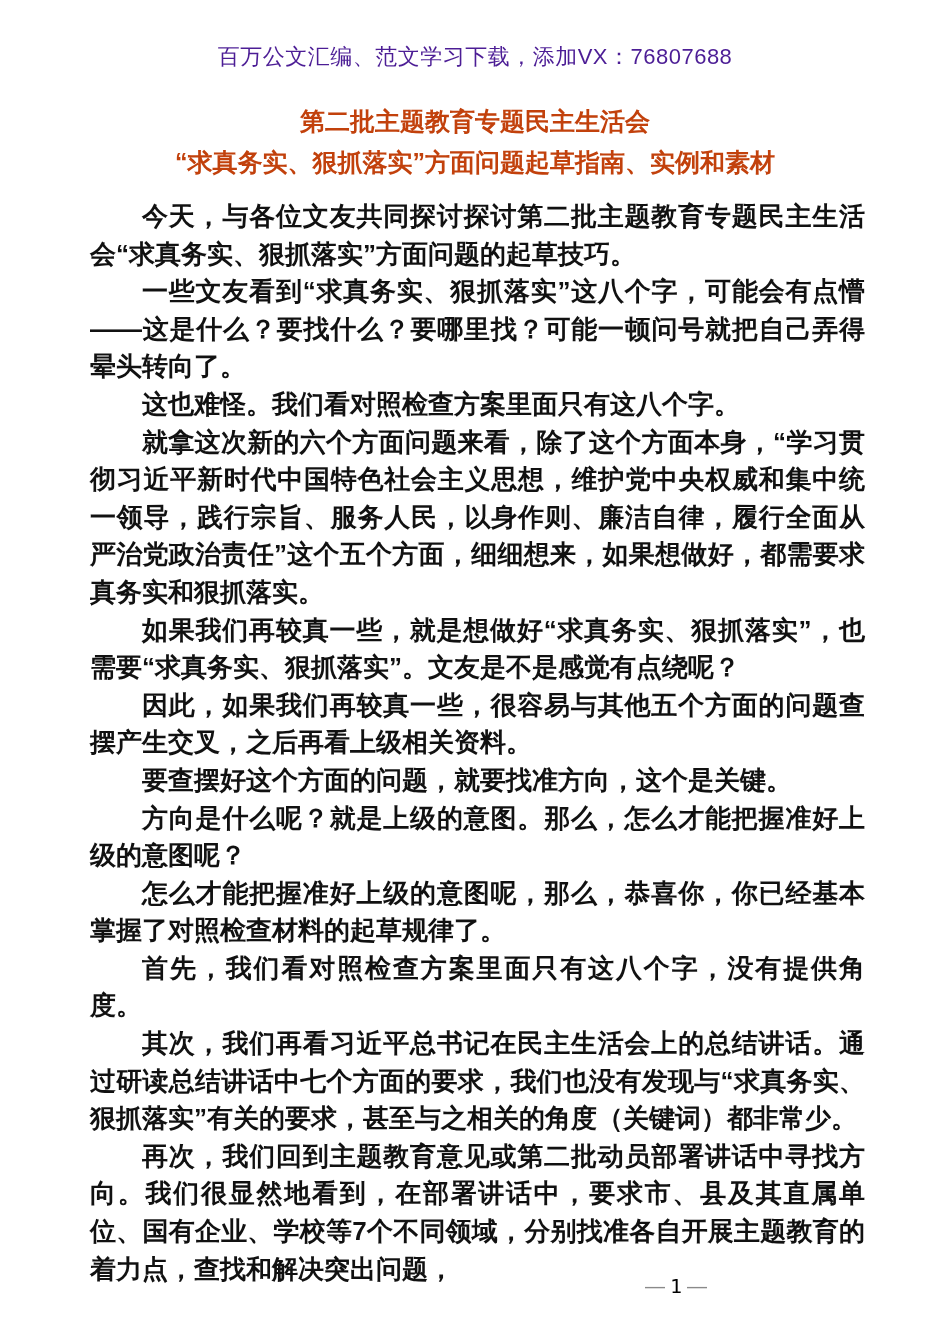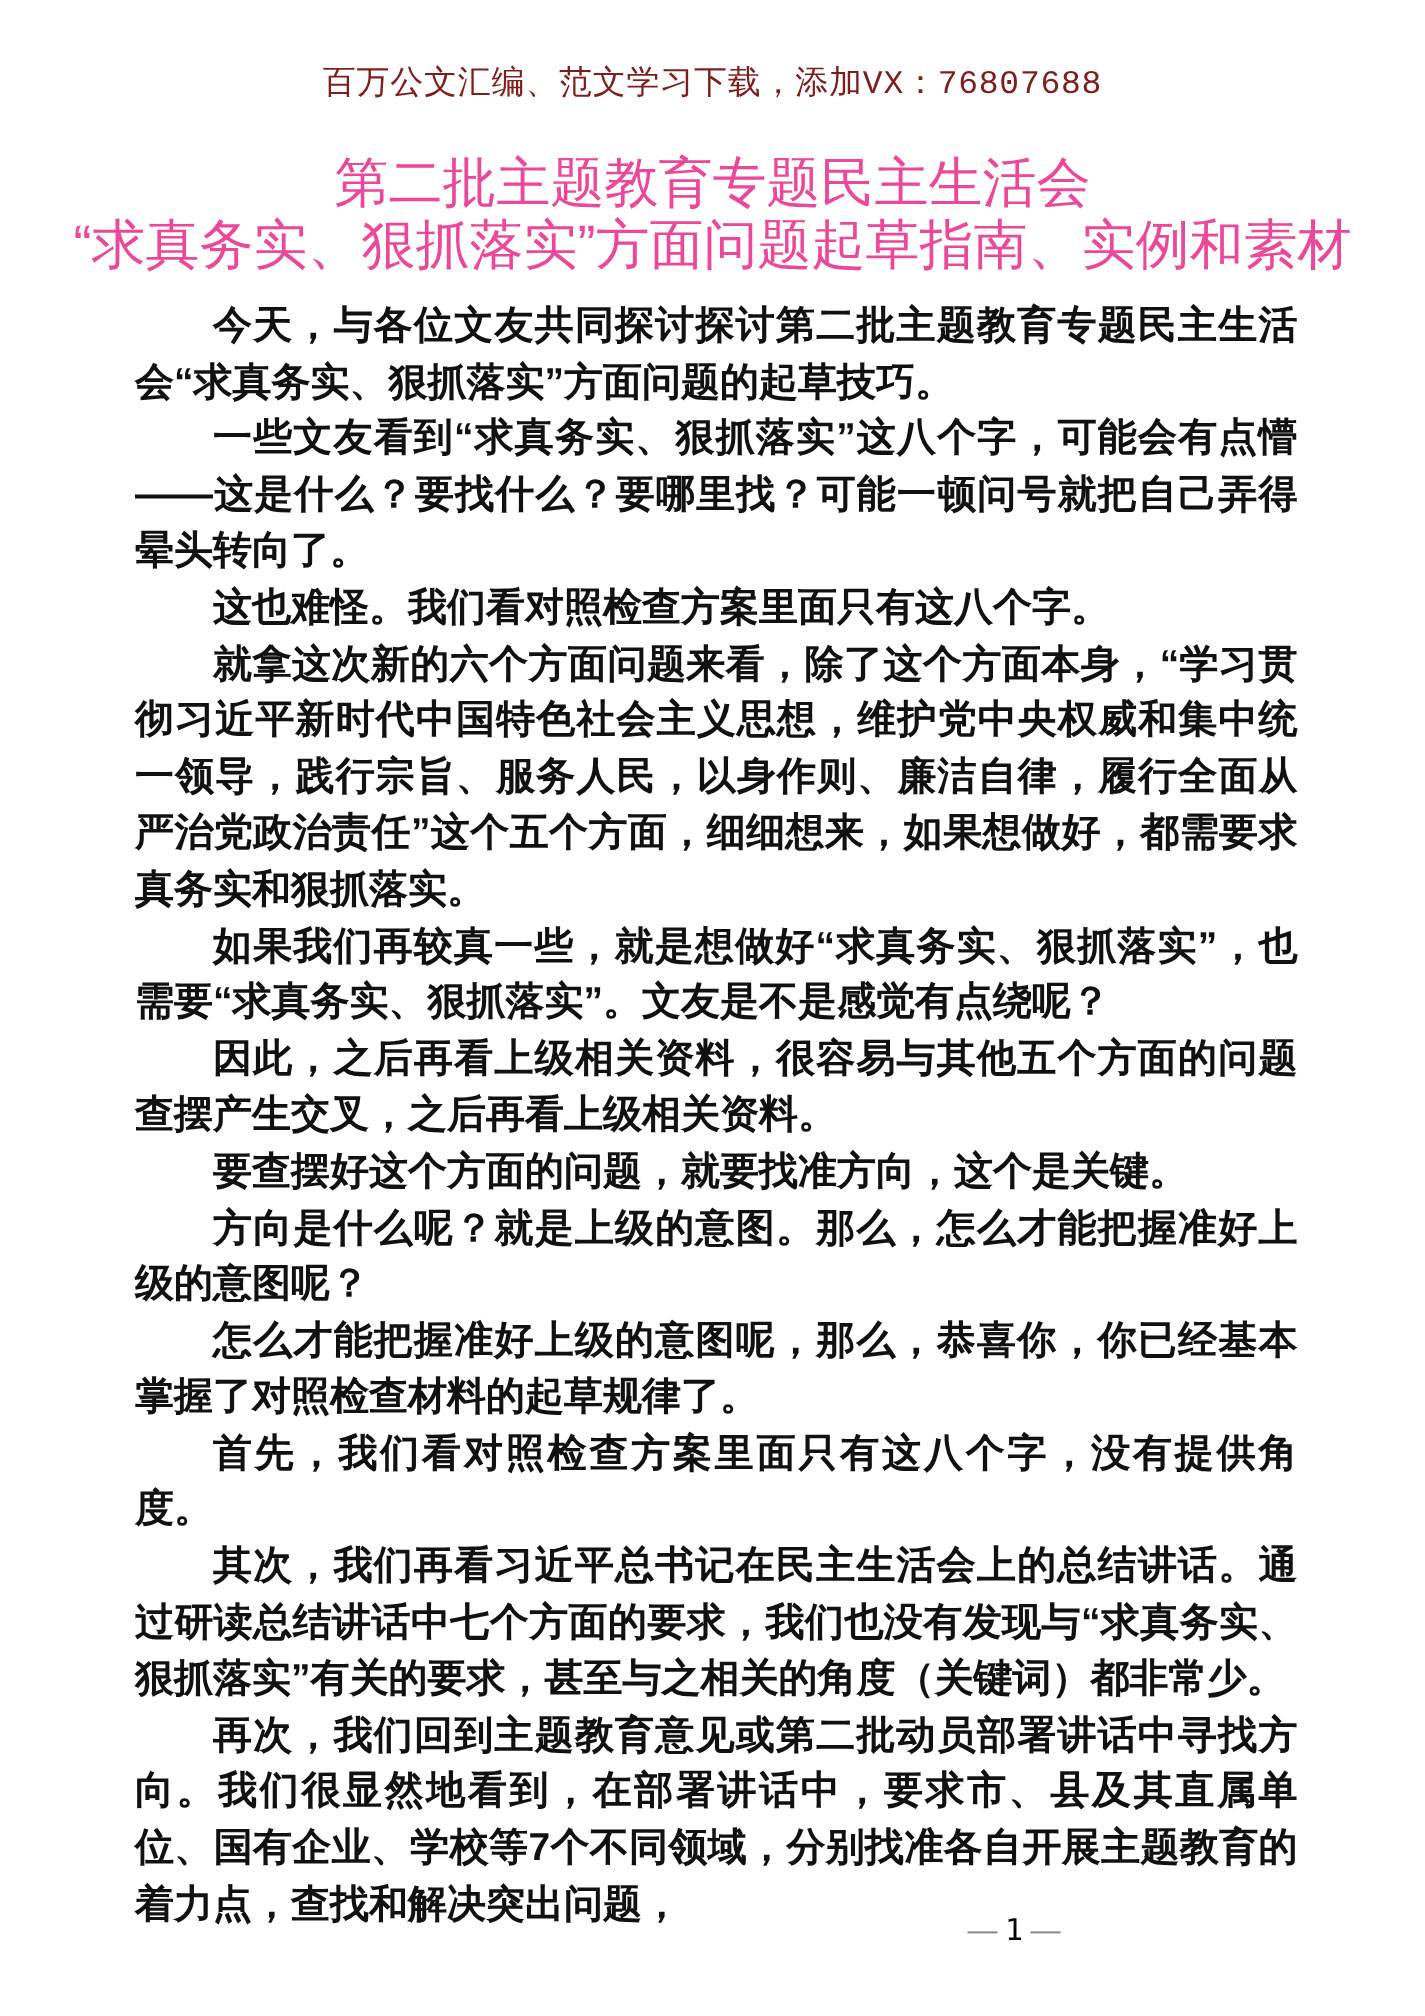--- a/index.html
+++ b/index.html
@@ -19,24 +19,24 @@
     padding-top: 44px;
     text-align: center;
     font-size: 22px;
     line-height: 26px;
     font-weight: 500;
     letter-spacing: 0.5px;
   }
   .title-block {
     margin-top: 31px;
     text-align: center;
-    font-size: 36px;
+    font-size: 25px;
     line-height: 41px;
-    font-weight: 400;
-    color: #ec4899;
+    font-weight: 700;
+    color: #c2410c;
   }
   .body-text {
     margin: 15px 85px 0 90px;
     font-size: 26px;
     line-height: 37.6px;
     text-align: justify;
     color: #111111;
   }
   .body-text p {
     margin: 0;
@@ -61,34 +61,34 @@
   .page-footer .num {
     color: #000000;
     font-family: "DejaVu Sans Mono", monospace;
   }
 </style>
 </head>
 <body>
 
 <div class="page">
 
-  <div class="header-notice" style="color: #7f1d1d; font-family: Liberation Mono, monospace;">百万公文汇编、范文学习下载，添加VX：76807688</div>
+  <div class="header-notice" style="color: #4c1d95;">百万公文汇编、范文学习下载，添加VX：76807688</div>
 
   <div class="title-block">
     <div>第二批主题教育专题民主生活会</div>
     <div>“求真务实、狠抓落实”方面问题起草指南、实例和素材</div>
   </div>
 
   <div class="body-text" id="body-paragraphs">
       <p><span class="run-normal">今天，与各位文友共同探讨探讨第二批主题教育专题民主生活会“求真务实、狠抓落实”方面问题的起草技巧。</span></p>
       <p><span class="run-normal">一些文友看到“求真务实、狠抓落实”这八个字，可能会有点懵——这是什么？要找什么？要哪里找？可能一顿问号就把自己弄得晕头转向了。</span></p>
       <p><span class="run-normal">这也难怪。</span><span class="run-bold">我们看对照检查方案里面只有这八个字。</span></p>
       <p><span class="run-normal">就拿这次新的六个方面问题来看，除了这个方面本身，“学习贯彻习近平新时代中国特色社会主义思想，维护党中央权威和集中统一领导，践行宗旨、服务人民，以身作则、廉洁自律，履行全面从严治党政治责任”</span><span class="run-bold">这个五个方面，细细想来，如果想做好，都需要求真务实和狠抓落实。</span></p>
       <p><span class="run-normal">如果我们再较真一些，就是想做好“求真务实、狠抓落实”，也需要“求真务实、狠抓落实”。文友是不是感觉有点绕呢？</span></p>
-      <p><span class="run-normal">因此，之后再看上级相关资料，</span><span class="run-bold">很容易与其他五个方面的问题查摆产生交叉，</span><span class="run-normal">之后再看上级相关资料。</span></p>
+      <p><span class="run-normal">因此，如果我们再较真一些，</span><span class="run-bold">很容易与其他五个方面的问题查摆产生交叉，</span><span class="run-normal">之后再看上级相关资料。</span></p>
       <p><span class="run-bold">要查摆好这个方面的问题，就要找准方向，这个是关键。</span></p>
       <p><span class="run-bold">方向是什么呢？就是上级的意图。</span><span class="run-normal">那么，怎么才能把握准好上级的意图呢？</span></p>
       <p><span class="run-normal">怎么才能把握准好上级的意图呢，那么，恭喜你，你已经基本掌握了对照检查材料的起草规律了。</span></p>
       <p><span class="run-bold">首先，</span><span class="run-normal">我们看对照检查方案里面只有这八个字，没有提供角度。</span></p>
       <p><span class="run-bold">其次，</span><span class="run-normal">我们再看习近平总书记在民主生活会上的总结讲话。通过研读总结讲话中七个方面的要求，我们也没有发现与“求真务实、狠抓落实”有关的要求，甚至与之相关的角度（关键词）都非常少。</span></p>
       <p><span class="run-normal">再次，我们回到主题教育意见或第二批动员部署讲话中寻找方向。我们很显然地看到，在部署讲话中，要求市、县及其直属单位、国有企业、学校等7个不同领域，分别找准各自开展主题教育的着力点，查找和解决突出问题，</span></p>
     </div>
 
   <div class="page-footer">
     <span class="dash">—</span><span class="num">1</span><span class="dash">—</span>

